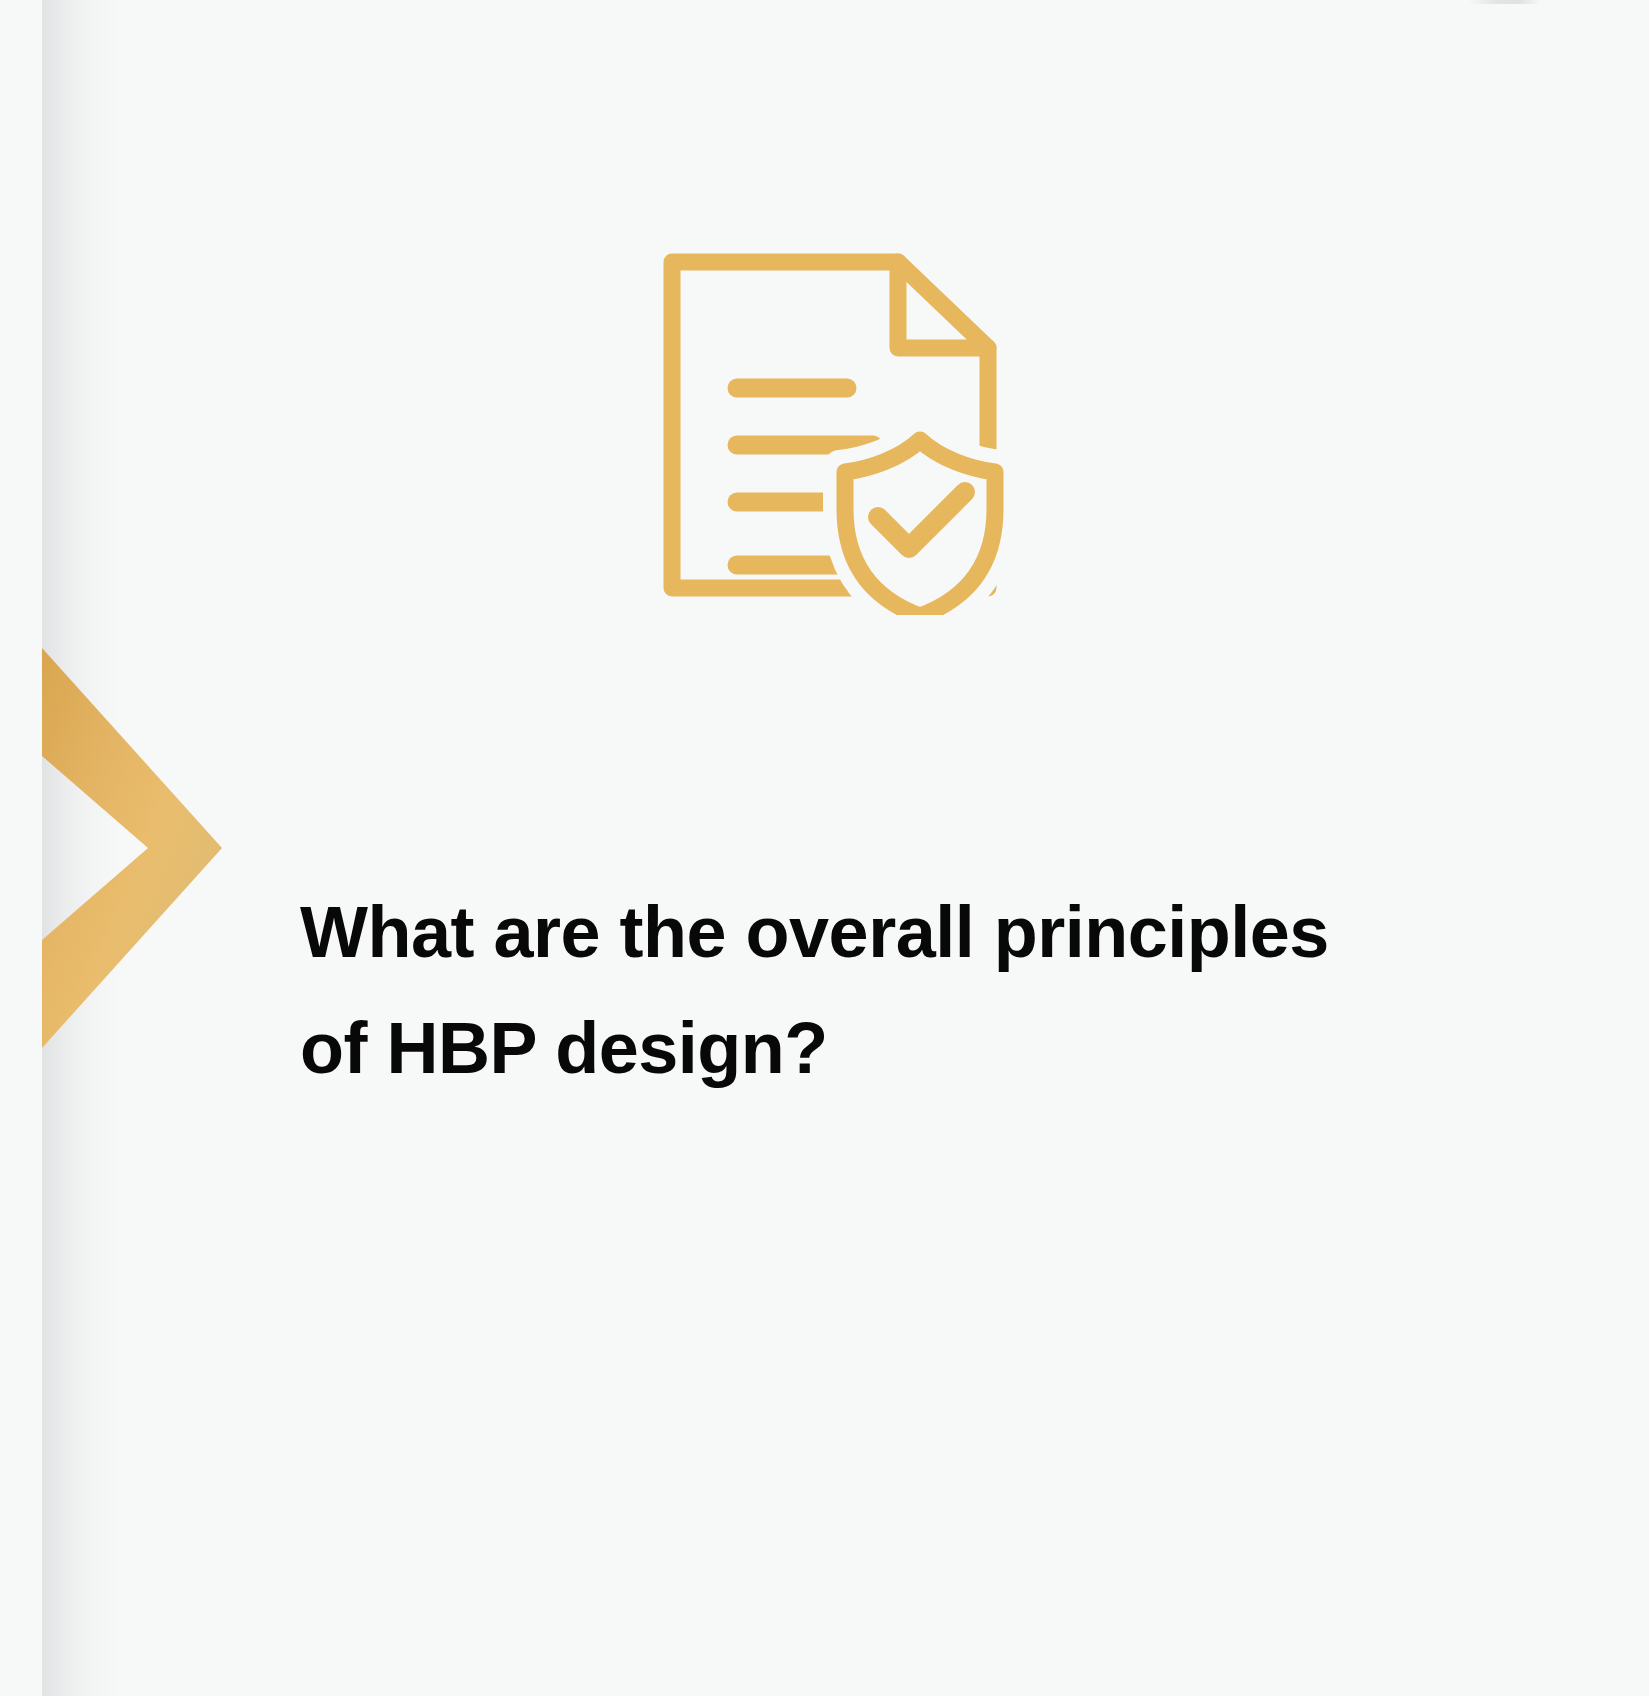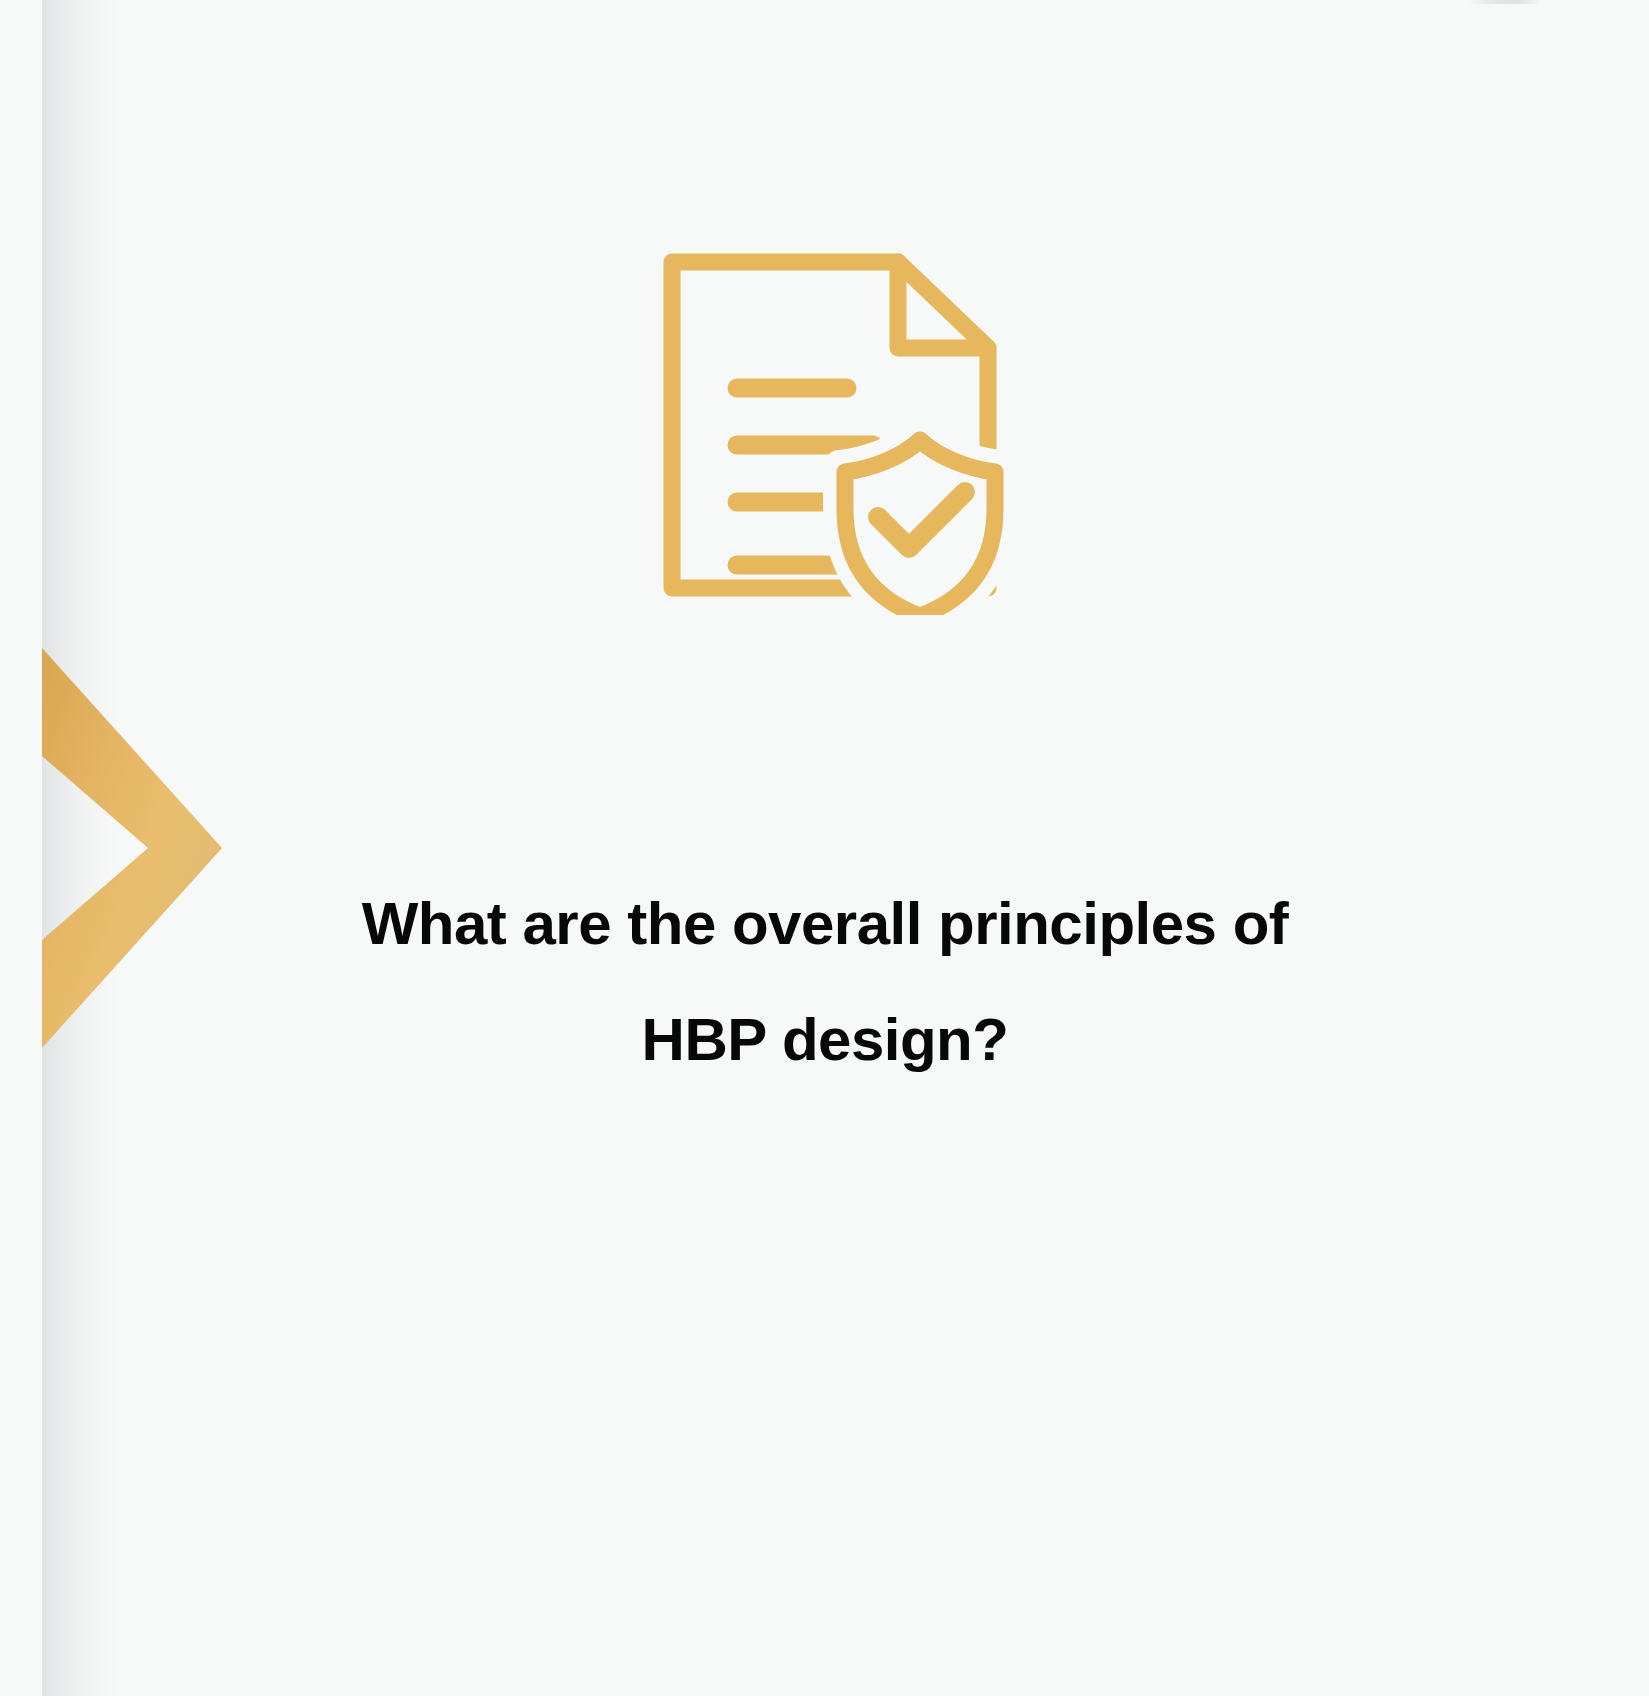--- a/index.html
+++ b/index.html
@@ -72,24 +72,24 @@
     height: 370px;
   }
   .doc-icon svg { display: block; }
 
   
   .headline {
     position: absolute;
     left: 300px;
     top: 826px;
     width: 1050px;
-    text-align: center;
+    text-align: left;
     font-family: "Liberation Sans", sans-serif;
     font-weight: bold;
-    font-size: 60px;
+    font-size: 72px;
     line-height: 116px;
     letter-spacing: -0.5px;
     color: #080808;
     white-space: pre-line;
   }
 </style>
 </head>
 <body>
 
 <div id="slide">

